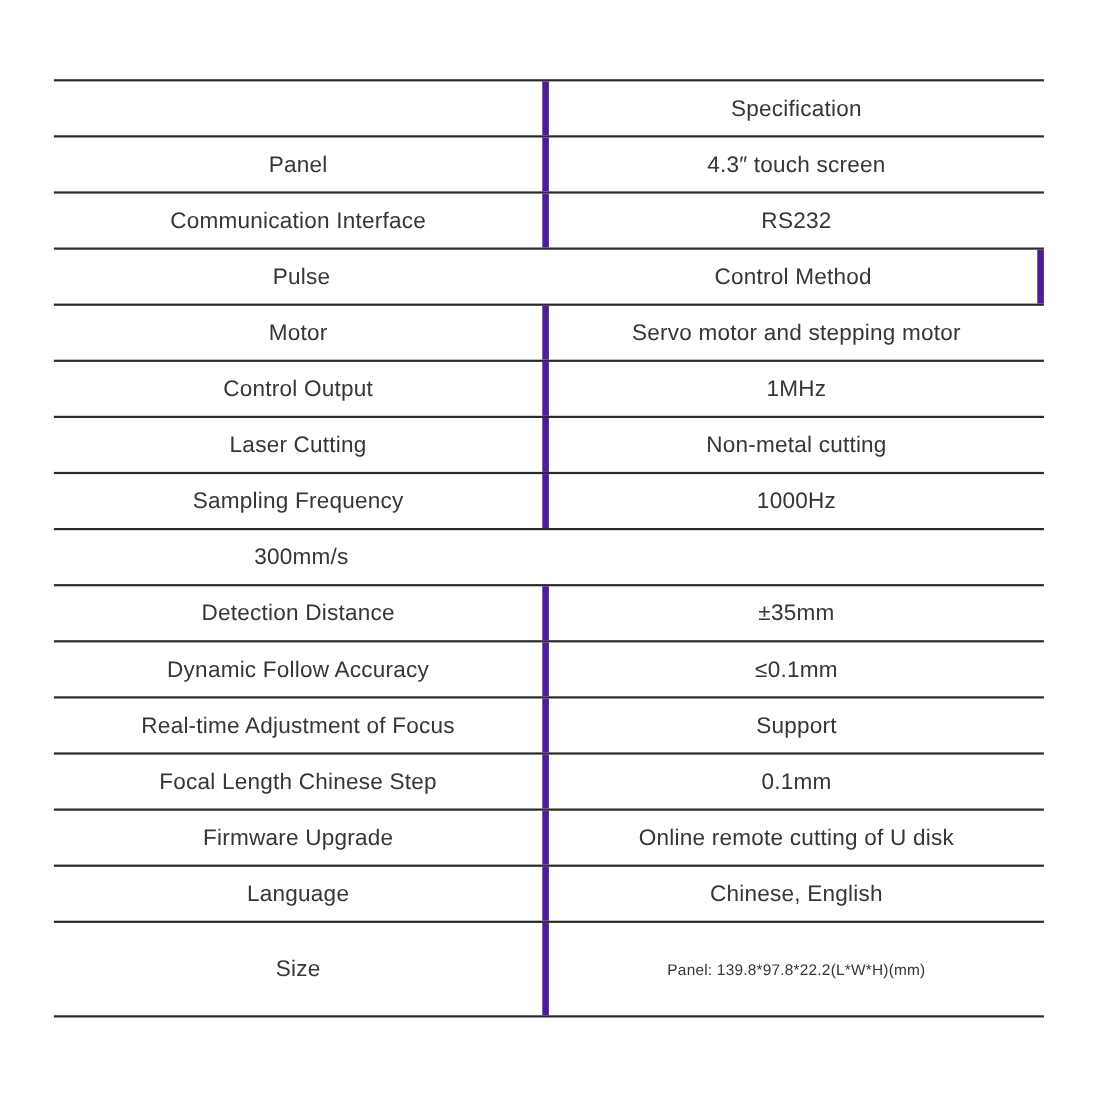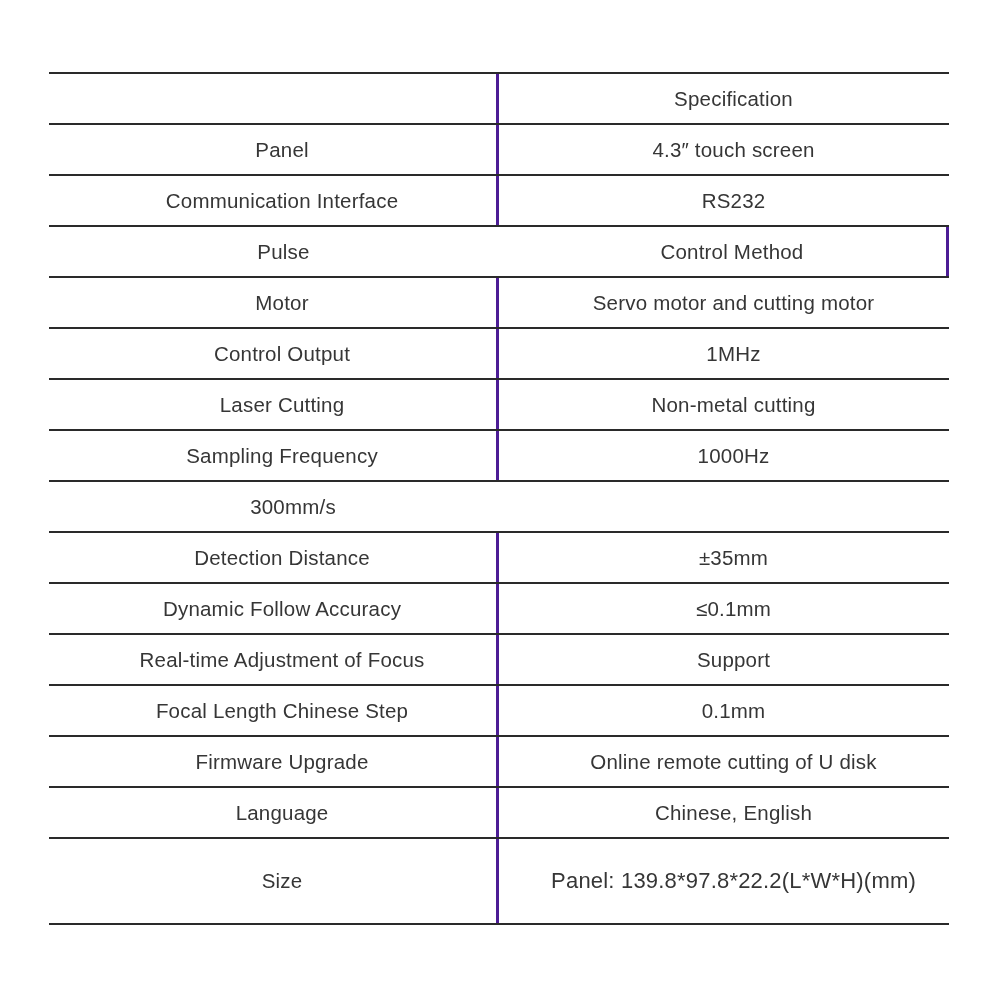--- a/index.html
+++ b/index.html
@@ -31,38 +31,37 @@
   .cell {
     box-sizing: border-box;
     display: flex;
     flex-direction: column;
     align-items: center;
     justify-content: center;
     text-align: center;
     font-size: 20.5px;
     letter-spacing: 0.2px;
     line-height: 1.25;
-    margin-left: 19px;
   }
   .label-cell {
     width: 50%;
-    border-right: 3px solid #4c1d95;
+    border-right: 6px solid #4c1d95;
   }
   .value-cell {
     width: 50%;
   }
   .header-row .cell,
   .data-row .cell {
     height: 49px;
   }
   .size-row .cell {
     height: 84px;
   }
   .size-row .value-cell {
-    font-size: 22px;
+    font-size: 14px;
     line-height: 1.45;
   }
 </style>
 </head>
 <body>
 
 <div class="page">
   <div class="spec-table">
 
     <div class="row header-row">
@@ -80,21 +79,21 @@
       <div class="cell value-cell">RS232</div>
     </div>
 
     <div class="row data-row">
       <div class="cell value-cell">Pulse</div>
       <div class="cell label-cell">Control Method</div>
     </div>
 
     <div class="row data-row">
       <div class="cell label-cell">Motor</div>
-      <div class="cell value-cell">Servo motor and cutting motor</div>
+      <div class="cell value-cell">Servo motor and stepping motor</div>
     </div>
 
     <div class="row data-row">
       <div class="cell label-cell">Control Output</div>
       <div class="cell value-cell">1MHz</div>
     </div>
 
     <div class="row data-row">
       <div class="cell label-cell">Laser Cutting</div>
       <div class="cell value-cell">Non-metal cutting</div>

